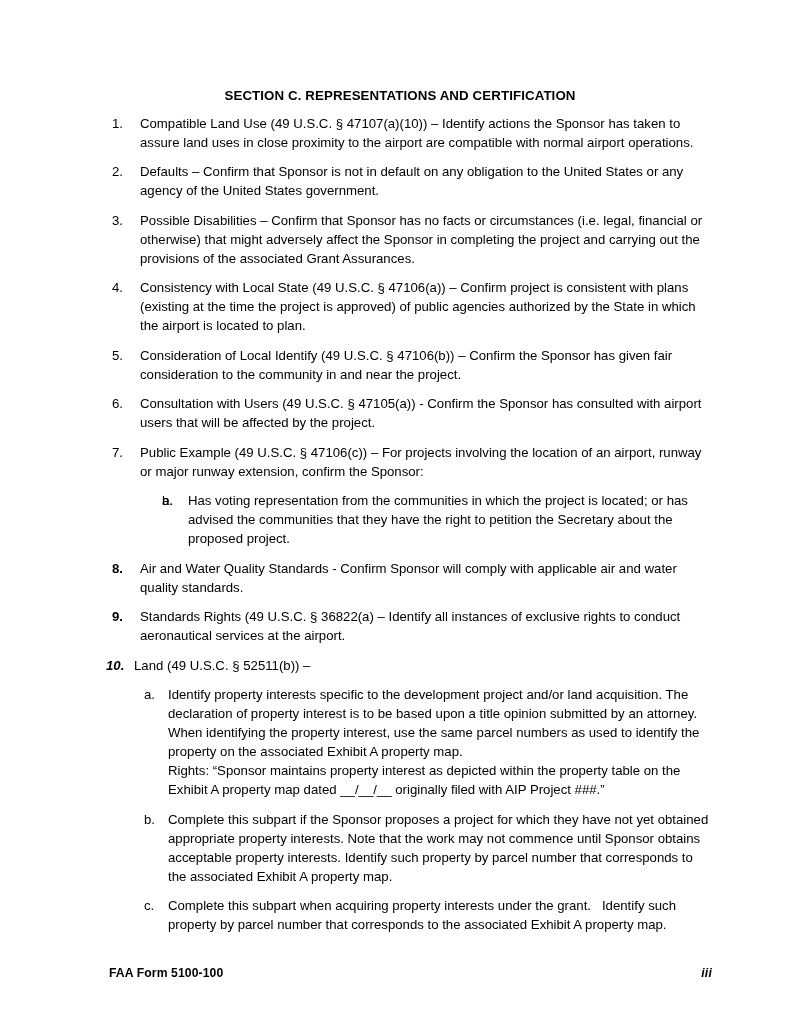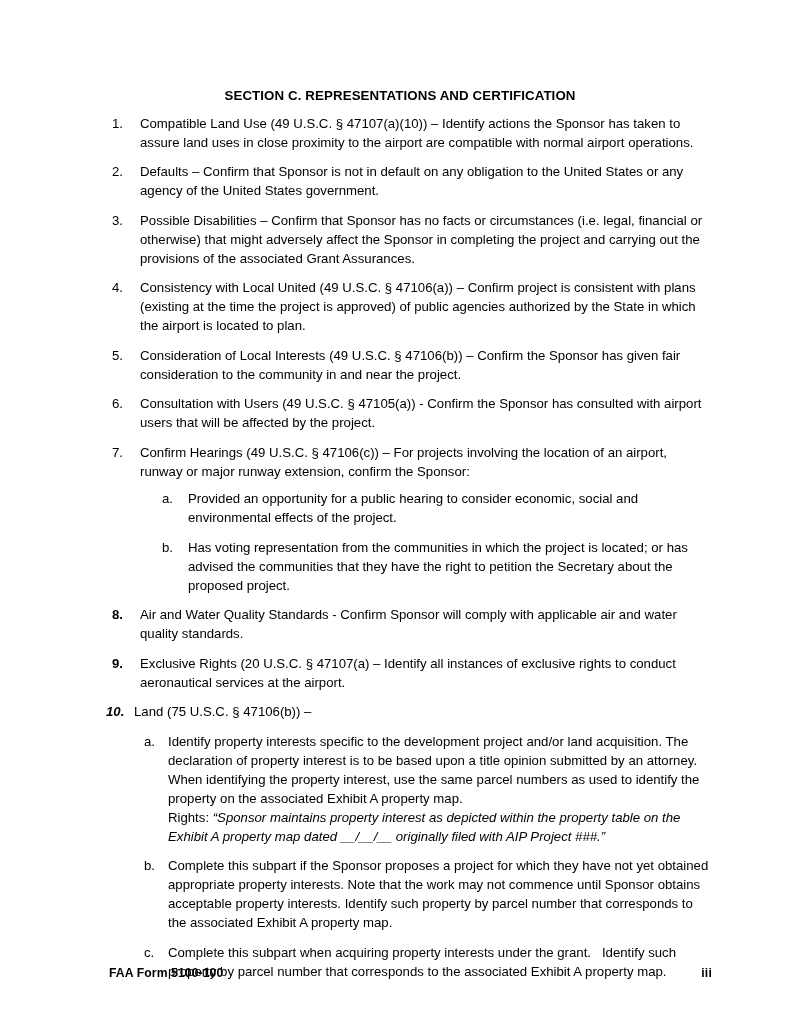--- a/index.html
+++ b/index.html
@@ -91,41 +91,42 @@
   .sub-block {
     margin-top: 8px;
   }
   .sub-block > ol.level2 > li {
     padding-left: 80px;
   }
   .sub-block > ol.level2 > li > .marker {
     left: 56px;
   }
   .example-line { display: block; }
-  .ital { font-style: italic; }
+  .ital { }
   .wide-gap { white-space: pre; }
   
   .footer {
     position: absolute;
     left: 88px;
     right: 88px;
     top: 966px;
     display: flex;
     justify-content: space-between;
     align-items: baseline;
     font-size: 12.2px;
     padding-left: 21px;
   }
   .footer .form-id {
     font-weight: bold;
     letter-spacing: 0.1px;
   }
   .footer .page-no {
     font-weight: bold;
     letter-spacing: 0.2px;
+    font-style: italic;
   }
 </style>
 </head>
 <body>
 
 <div class="page">
 
   <div class="content">
 
     <h1 class="doc-title">SECTION C. REPRESENTATIONS AND CERTIFICATION</h1>
@@ -142,62 +143,61 @@
         <span class="lead">Defaults</span><span> – Confirm that Sponsor is not in default on any obligation to the United States or any agency of the United States government.</span>
       </li>
 
       <li>
         <span class="marker">3.</span>
         <span class="lead">Possible Disabilities</span><span> – Confirm that Sponsor has no facts or circumstances (i.e. legal, financial or otherwise) that might adversely affect the Sponsor in completing the project and carrying out the provisions of the associated Grant Assurances.</span>
       </li>
 
       <li>
         <span class="marker">4.</span>
-        <span class="lead">Consistency with Local United</span><span> (49 U.S.C. § 47106(a)) – Confirm project is consistent with plans (existing at the time the project is approved) of public agencies authorized by the State in which the airport is located to plan.</span>
+        <span class="lead">Consistency with Local State</span><span> (49 U.S.C. § 47106(a)) – Confirm project is consistent with plans (existing at the time the project is approved) of public agencies authorized by the State in which the airport is located to plan.</span>
       </li>
 
       <li>
         <span class="marker">5.</span>
-        <span class="lead">Consideration of Local Interests</span><span> (49 U.S.C. § 47106(b)) – Confirm the Sponsor has given fair consideration to the community in and near the project.</span>
+        <span class="lead">Consideration of Local Identify</span><span> (49 U.S.C. § 47106(b)) – Confirm the Sponsor has given fair consideration to the community in and near the project.</span>
       </li>
 
       <li>
         <span class="marker">6.</span>
         <span class="lead">Consultation with Users</span><span> (49 U.S.C. § 47105(a)) - Confirm the Sponsor has consulted with airport users that will be affected by the project.</span>
       </li>
 
       <li>
         <span class="marker">7.</span>
-        <span class="lead">Confirm Hearings</span><span> (49 U.S.C. § 47106(c)) – For projects involving the location of an airport, runway or major runway extension, confirm the Sponsor:</span>
+        <span class="lead">Public Example</span><span> (49 U.S.C. § 47106(c)) – For projects involving the location of an airport, runway or major runway extension, confirm the Sponsor:</span>
 
         <ol class="level2">
           <li>
             <span class="marker">a.</span>
-            <span>Provided an opportunity for a public hearing to consider economic, social and environmental effects of the project.</span>
           </li>
           <li>
             <span class="marker">b.</span>
             <span>Has voting representation from the communities in which the project is located; or has advised the communities that they have the right to petition the Secretary about the proposed project.</span>
           </li>
         </ol>
       </li>
 
       <li>
         <span class="marker bold">8.</span>
         <span class="lead">Air and Water Quality Standards</span><span> - Confirm Sponsor will comply with applicable air and water quality standards.</span>
       </li>
 
       <li>
         <span class="marker bold">9.</span>
-        <span class="lead">Exclusive Rights</span><span> (20 U.S.C. § 47107(a) – Identify all instances of exclusive rights to conduct aeronautical services at the airport.</span>
+        <span class="lead">Standards Rights</span><span> (49 U.S.C. § 36822(a) – Identify all instances of exclusive rights to conduct aeronautical services at the airport.</span>
       </li>
 
       <li class="wide-marker allbold">
         <span class="marker bold">10.</span>
-        <span class="lead">Land (75 U.S.C. § 47106(b)) –</span>
+        <span class="lead">Land (49 U.S.C. § 52511(b)) –</span>
       </li>
 
     </ol>
 
     <div class="sub-block">
       <ol class="level2">
 
         <li>
           <span class="marker">a.</span>
           <span>Identify property interests specific to the development project and/or land acquisition. The declaration of property interest is to be based upon a title opinion submitted by an attorney. When identifying the property interest, use the same parcel numbers as used to identify the property on the associated Exhibit A property map.</span>

